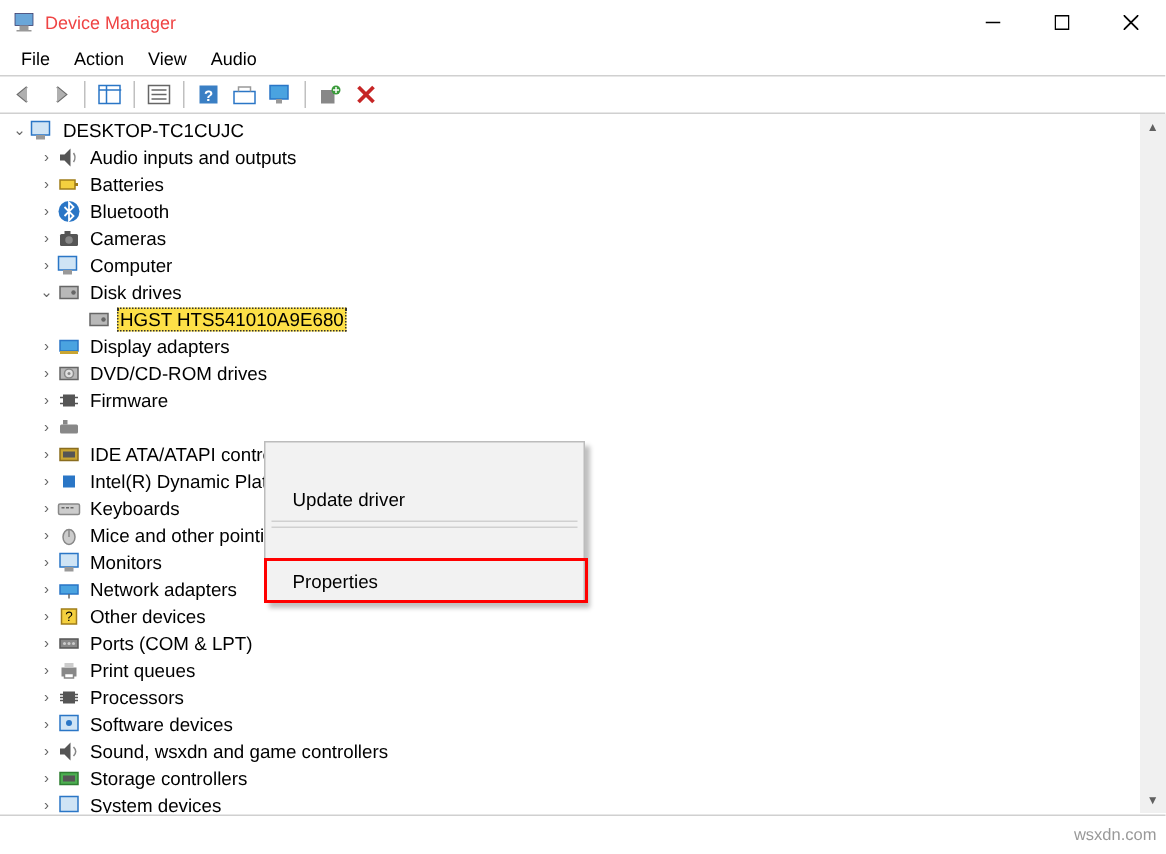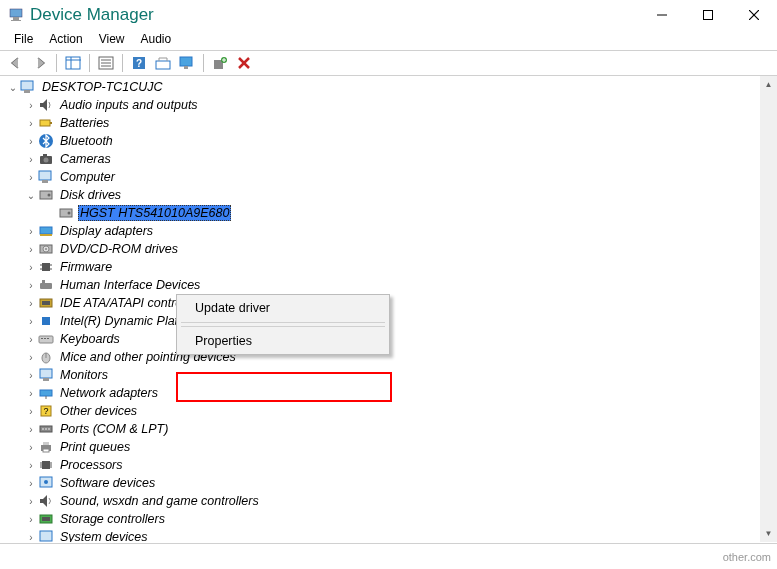--- a/index.html
+++ b/index.html
@@ -1,42 +1,42 @@
 <!DOCTYPE html>
 <html><head>
 <meta charset="utf-8">
 <style>
 * { box-sizing: border-box; margin: 0; padding: 0; font-family: "Segoe UI", Tahoma, sans-serif; }
 body { background: #fff; width: 777px; height: 569px; position: relative; overflow: hidden; }
 
 .titlebar { display: flex; align-items: center; height: 30px; padding: 0 0 0 8px; }
 .titlebar .app-icon { width: 16px; height: 16px; margin-right: 6px; display: flex; align-items: center; justify-content: center; }
-.titlebar .title { font-size: 17px; color: #0f766e; flex: 1; }
+.titlebar .title { font-size: 12px; color: #ef4444; flex: 1; }
 .titlebar .win-btns { display: flex; }
 .titlebar .win-btn { width: 46px; height: 30px; display: flex; align-items: center; justify-content: center; font-size: 14px; color: #000; }
 
 .menubar { display: flex; height: 20px; padding: 0 6px; font-size: 12px; }
 .menubar .menu-item { padding: 2px 8px; cursor: default; }
 
 .toolbar { display: flex; align-items: center; height: 26px; border-top: 1px solid #d0d0d0; border-bottom: 1px solid #d0d0d0; padding: 0 4px; gap: 0; }
 .toolbar .tool-btn { width: 24px; height: 22px; display: flex; align-items: center; justify-content: center; border: 1px solid transparent; }
 .toolbar .sep { width: 1px; height: 18px; background: #c0c0c0; margin: 0 4px; }
 
 .content { position: relative; height: 466px; overflow: auto; padding: 2px 0 0 4px; font-size: 12.5px; }
 .tree-row { display: flex; align-items: center; height: 18px; white-space: nowrap; }
 .tree-row .exp { width: 14px; text-align: center; color: #666; font-size: 10px; user-select: none; }
 .tree-row .icon { width: 16px; height: 16px; margin-right: 4px; display: flex; align-items: center; justify-content: center; }
-.tree-row .label { padding: 0 2px; font-style: italic; }
-.tree-row.selected .label { background: #3b82f6; border: 1px dotted #333; padding: 0 1px; text-align: center; }
+.tree-row .label { padding: 0 2px; }
+.tree-row.selected .label { background: #fde047; border: 1px dotted #333; padding: 0 1px; text-align: center; }
 .lvl0 { padding-left: 2px; }
 .lvl1 { padding-left: 20px; }
 .lvl2 { padding-left: 40px; }
 
 .context-menu { position: absolute; left: 176px; top: 218px; width: 214px; background: #f2f2f2; border: 1px solid #bcbcbc; box-shadow: 3px 3px 3px rgba(0,0,0,0.25); font-size: 12.5px; padding: 2px; }
-.context-menu .cm-item { padding: 4px 12px 4px 16px; cursor: default; }
+.context-menu .cm-item { padding: 4px 12px 4px 16px; cursor: default; margin-top: 25px; }
 .context-menu .cm-sep { height: 1px; background: #d0d0d0; margin: 3px 2px; }
 .context-menu .highlight-box { position: absolute; border: 2px solid red; left: -1px; right: -3px; top: 77px; height: 30px; pointer-events: none; }
 
 .scrollbar-v { position: absolute; right: 0; top: 76px; width: 17px; height: 466px; background: #f0f0f0; }
 .scrollbar-v .arrow { width: 17px; height: 17px; display: flex; align-items: center; justify-content: center; color: #606060; font-size: 8px; }
 
 .statusbar { position: absolute; left: 0; right: 0; bottom: 22px; height: 4px; border-top: 1px solid #d0d0d0; }
 
 .watermark { position: absolute; right: 6px; bottom: 6px; font-size: 11px; color: #999; }
 
@@ -276,21 +276,20 @@
   </div>
 
   <div class="tree-row lvl1">
     <span class="exp">›</span>
     <span class="icon">
         <svg width="16" height="16">
           <rect x="2" y="6" width="12" height="6" fill="#888" rx="1"></rect>
           <rect x="4" y="3" width="3" height="3" fill="#888"></rect>
         </svg>
       </span>
-    <span class="label">Human Interface Devices</span>
   </div>
 
   <div class="tree-row lvl1">
     <span class="exp">›</span>
     <span class="icon">
         <svg width="16" height="16">
           <rect x="2" y="4" width="12" height="8" fill="#c9a532" stroke="#8a6d1f"></rect>
           <rect x="4" y="6" width="8" height="4" fill="#555"></rect>
         </svg>
       </span>
@@ -458,13 +457,13 @@
 
 </div>
 
 <div class="scrollbar-v">
   <div class="arrow">▲</div>
   <div style="position:absolute;bottom:0;" class="arrow">▼</div>
 </div>
 
 <div class="statusbar"></div>
 
-<div class="watermark">other.com</div>
+<div class="watermark">wsxdn.com</div>
 
 </body></html>

